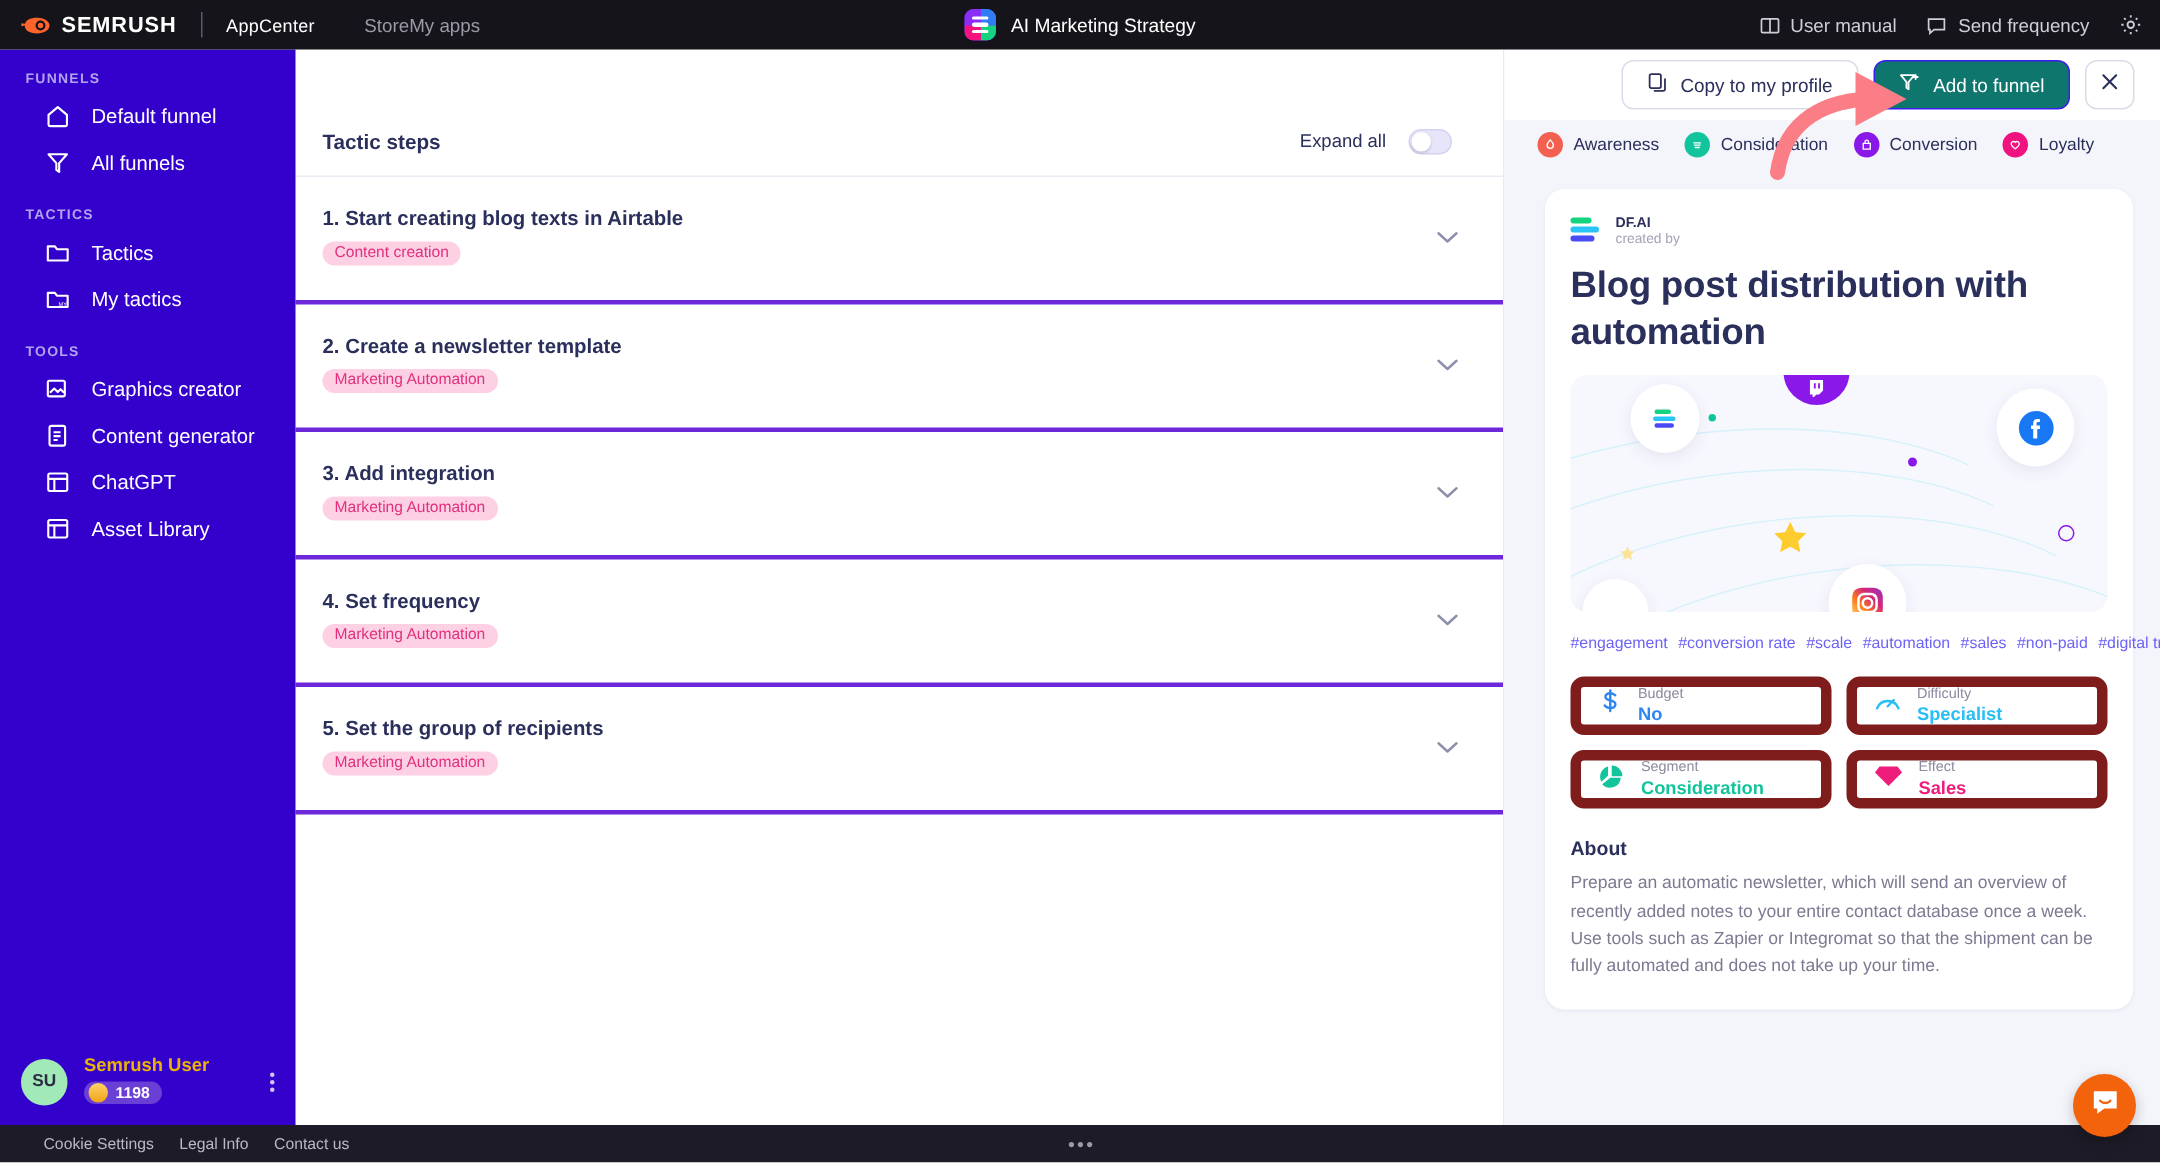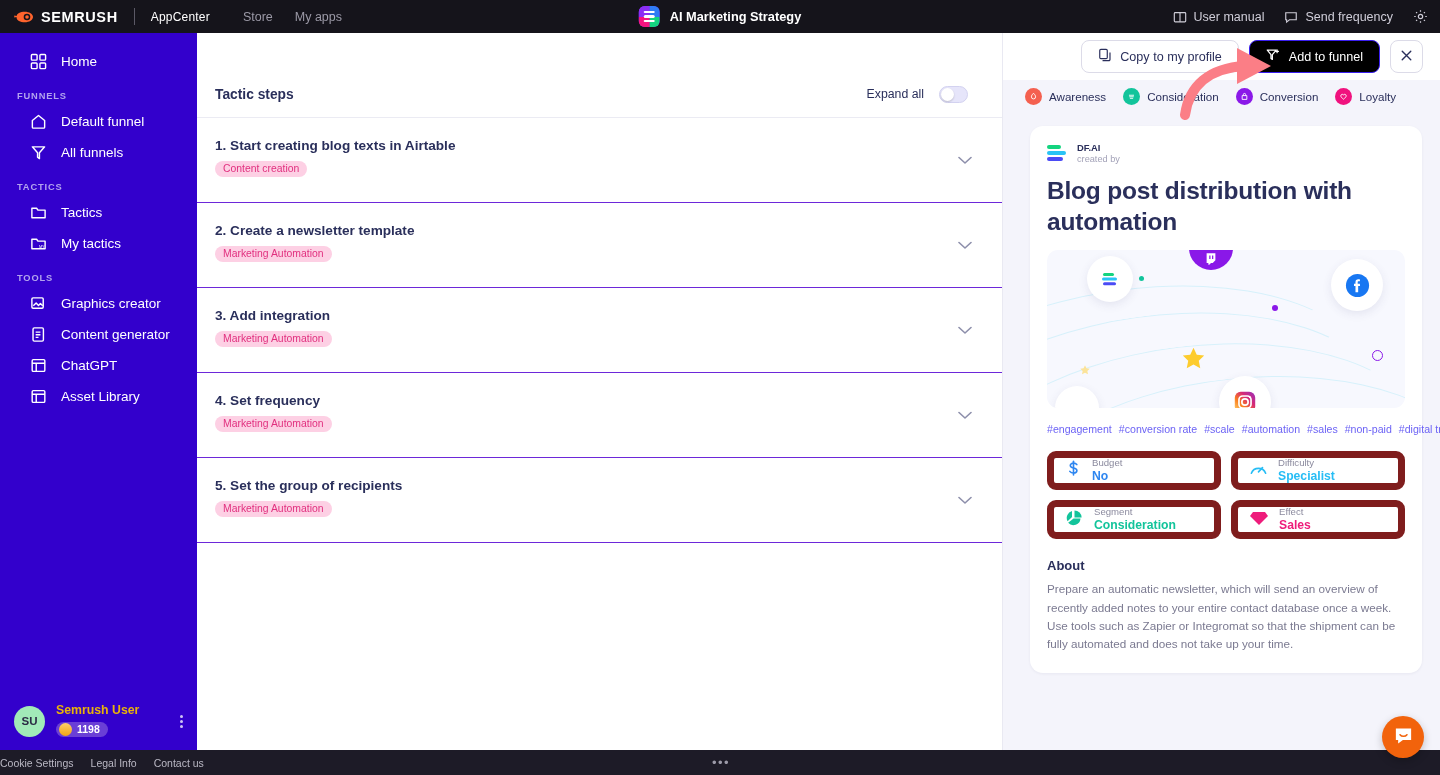--- a/index.html
+++ b/index.html
@@ -20,39 +20,39 @@
   .brand { display: flex; align-items: center; gap: 7px; padding-left: 14px; }
   .brand-mark { width: 20px; height: 20px; position: relative; }
   .brand-mark .flame {
     position: absolute; left: 0; top: 4px; width: 20px; height: 12px;
   }
   .brand-word {
     color: #fff; font-size: 14.5px; font-weight: 700; letter-spacing: .6px;
   }
   .brand-div { width: 1px; height: 17px; background: #5b5966; margin: 0 9px; }
   .brand-sub { color: #fff; font-size: 12px; font-weight: 400; letter-spacing: .2px;}
-  .topnav { display: flex; align-items: flex-end; gap: 22px; margin-left: 33px; }
+  .topnav { display: flex; align-items: flex-end; margin-left: 33px; }
   .topnav a { color: #9b99a6; font-size: 12.5px; text-decoration: none; }
   .app-center-title {
     position: absolute; left: 50%; transform: translateX(-50%);
     display: flex; align-items: center; gap: 10px;
   }
   .app-icon {
     width: 21px; height: 21px; border-radius: 6px; overflow: hidden;
     position: relative; background: #7b2ff7;
   }
   .app-icon .q { position: absolute; width: 50%; height: 50%; }
   .app-icon .q1 { left:0; top:0; background:#8b2ef5; }
   .app-icon .q2 { right:0; top:0; background:#2f7cf5; }
   .app-icon .q3 { left:0; bottom:0; background:#f5147f; }
   .app-icon .q4 { right:0; bottom:0; background:#14d47f; }
   .app-icon .bars { position:absolute; inset:0; display:flex; flex-direction:column;
      justify-content:center; align-items:center; gap:2px; }
   .app-icon .bars i { display:block; height:2.4px; background:#fff; border-radius:2px; }
-  .app-title-text { color: #fff; font-size: 12.8px; font-weight: 700; }
+  .app-title-text { color: #fff; font-size: 12.8px; font-weight: 400; }
   .topright { position: absolute; right: 12px; display: flex; align-items: center; gap: 20px; }
   .tr-item { display: flex; align-items: flex-start; gap: 7px; color: #cfcdd8; font-size: 12.5px; cursor: pointer;}
   .tr-item svg { display:block; }
 
   
   .sidebar {
     position: absolute; top: 33px; left: 0; width: 197px; height: 717px;
     background: #3300cc; color: #fff; z-index: 30;
   }
   .side-item {
@@ -85,21 +85,21 @@
     background: linear-gradient(#ffd268,#f0a316); display:block; }
   .dots-v { margin-left: auto; color: #cfc4f5; font-size: 14px; letter-spacing: 0; line-height: .6;
     display:flex; flex-direction:column; gap:2px; cursor:pointer;}
   .dots-v i { width:3px; height:3px; border-radius:50%; background:#cfc4f5; display:block;}
 
   
   .footer {
     position: absolute; bottom: 0; left: 0; width: 1440px; height: 25px;
     background: #1d1b27; display: flex; align-items: center; z-index: 35;
   }
-  .footer-links { display: flex; gap: 17px; }
+  .footer-links { display: flex; gap: 17px; padding-left: 29px; }
   .footer-links a { color: #bab8c4; font-size: 10.5px; text-decoration: none; }
   .footer-dots { position: absolute; left: 712px; color: #9c9aa8; font-size: 13px; letter-spacing: 1.5px; }
 
   
   .center {
     position: absolute; top: 33px; left: 197px; width: 806px; height: 717px;
     background: #fff; border-right: 1px solid #e9e9f2;
   }
   .steps-head {
     height: 47px; margin-top: 38px; display: flex; align-items: center;
@@ -111,21 +111,21 @@
   .toggle {
     width: 29px; height: 17px; border-radius: 10px; background: #e6e5fa;
     border: 1px solid #d3d2f0; position: relative; cursor: pointer;
   }
   .toggle .knob {
     position: absolute; left: 1px; top: 1px; width: 13px; height: 13px;
     border-radius: 50%; background: #fff; box-shadow: 0 1px 2px rgba(0,0,0,.18);
   }
   .step {
     padding: 20px 34px 20px 18px; position: relative;
-    border-bottom: 1px solid #6d28d9; cursor: pointer; min-height: 85px;
+    border-bottom: 3px solid #6d28d9; cursor: pointer; min-height: 85px;
   }
   .step-title { font-size: 13.6px; font-weight: 700; color: #2a2f5b; }
   .tag {
     display: inline-block; margin-top: 8px; background: #fdd0e4;
     color: #e1307f; font-size: 10.4px; border-radius: 9px; padding: 2px 8px 3px;
   }
   .chev {
     position: absolute; right: 30px; top: 50%; transform: translateY(-50%);
     color: #8d8fab;
   }
@@ -137,21 +137,21 @@
   }
   .rp-actions {
     height: 47px; background: #fff; display: flex; align-items: center;
     justify-content: flex-end; gap: 10px; padding: 0 17px;
   }
   .btn {
     height: 33px; border-radius: 8px; display: inline-flex; align-items: center;
     gap: 8px; padding: 0 16px; font-size: 12.6px; cursor: pointer; border: 1px solid #dcdbe8;
     background: #fff; color: #2a2f5b;
   }
-  .btn-primary { background: #000000; border-color: #3a1ef0; color: #fff; }
+  .btn-primary { background: #0f766e; border-color: #3a1ef0; color: #fff; }
   .btn-icon {
     width: 33px; height: 33px; border-radius: 8px; border: 1px solid #dcdbe8;
     background: #fff; display: flex; align-items: center; justify-content: center;
     color: #2a2f5b; cursor: pointer;
   }
   .stages {
     height: 33px; display: flex; align-items: center; gap: 17px; padding-left: 22px;
     background: #f4f4fb;
   }
   .stage { display: flex; align-items: center; gap: 7px; font-size: 11.6px; color: #2a2f5b; cursor:pointer;}
@@ -271,31 +271,20 @@
             <circle cx="8" cy="8" r="2.3"></circle>
             <path d="M8 1.3v1.6M8 13.1v1.6M1.3 8h1.6M13.1 8h1.6M3.3 3.3l1.1 1.1M11.6 11.6l1.1 1.1M12.7 3.3l-1.1 1.1M4.4 11.6l-1.1 1.1"></path>
           </svg>
         </span>
       </div>
     </div>
   </div>
 
   <div class="sidebar">
 
-    <div class="side-item side-first">
-      <span class="ico">
-        <svg width="17" height="17" viewBox="0 0 18 18" fill="none" stroke="#fff" stroke-width="1.5">
-          <rect x="1.5" y="1.5" width="6" height="6" rx="1"></rect>
-            <rect x="10.5" y="1.5" width="6" height="6" rx="1"></rect>
-          <rect x="1.5" y="10.5" width="6" height="6" rx="1"></rect>
-            <rect x="10.5" y="10.5" width="6" height="6" rx="1"></rect>
-        </svg>
-      </span>
-      <span>Home</span>
-    </div>
 
     <div class="side-group">FUNNELS</div>
     <div class="side-item">
       <span class="ico">
         <svg width="17" height="17" viewBox="0 0 18 18" fill="none" stroke="#fff" stroke-width="1.5" stroke-linejoin="round">
           <path d="M2.5 8 L9 2.6 L15.5 8 V15 a1 1 0 0 1-1 1 h-11 a1 1 0 0 1-1-1 Z"></path>
         </svg>
       </span>
       <span>Default funnel</span>
     </div>

